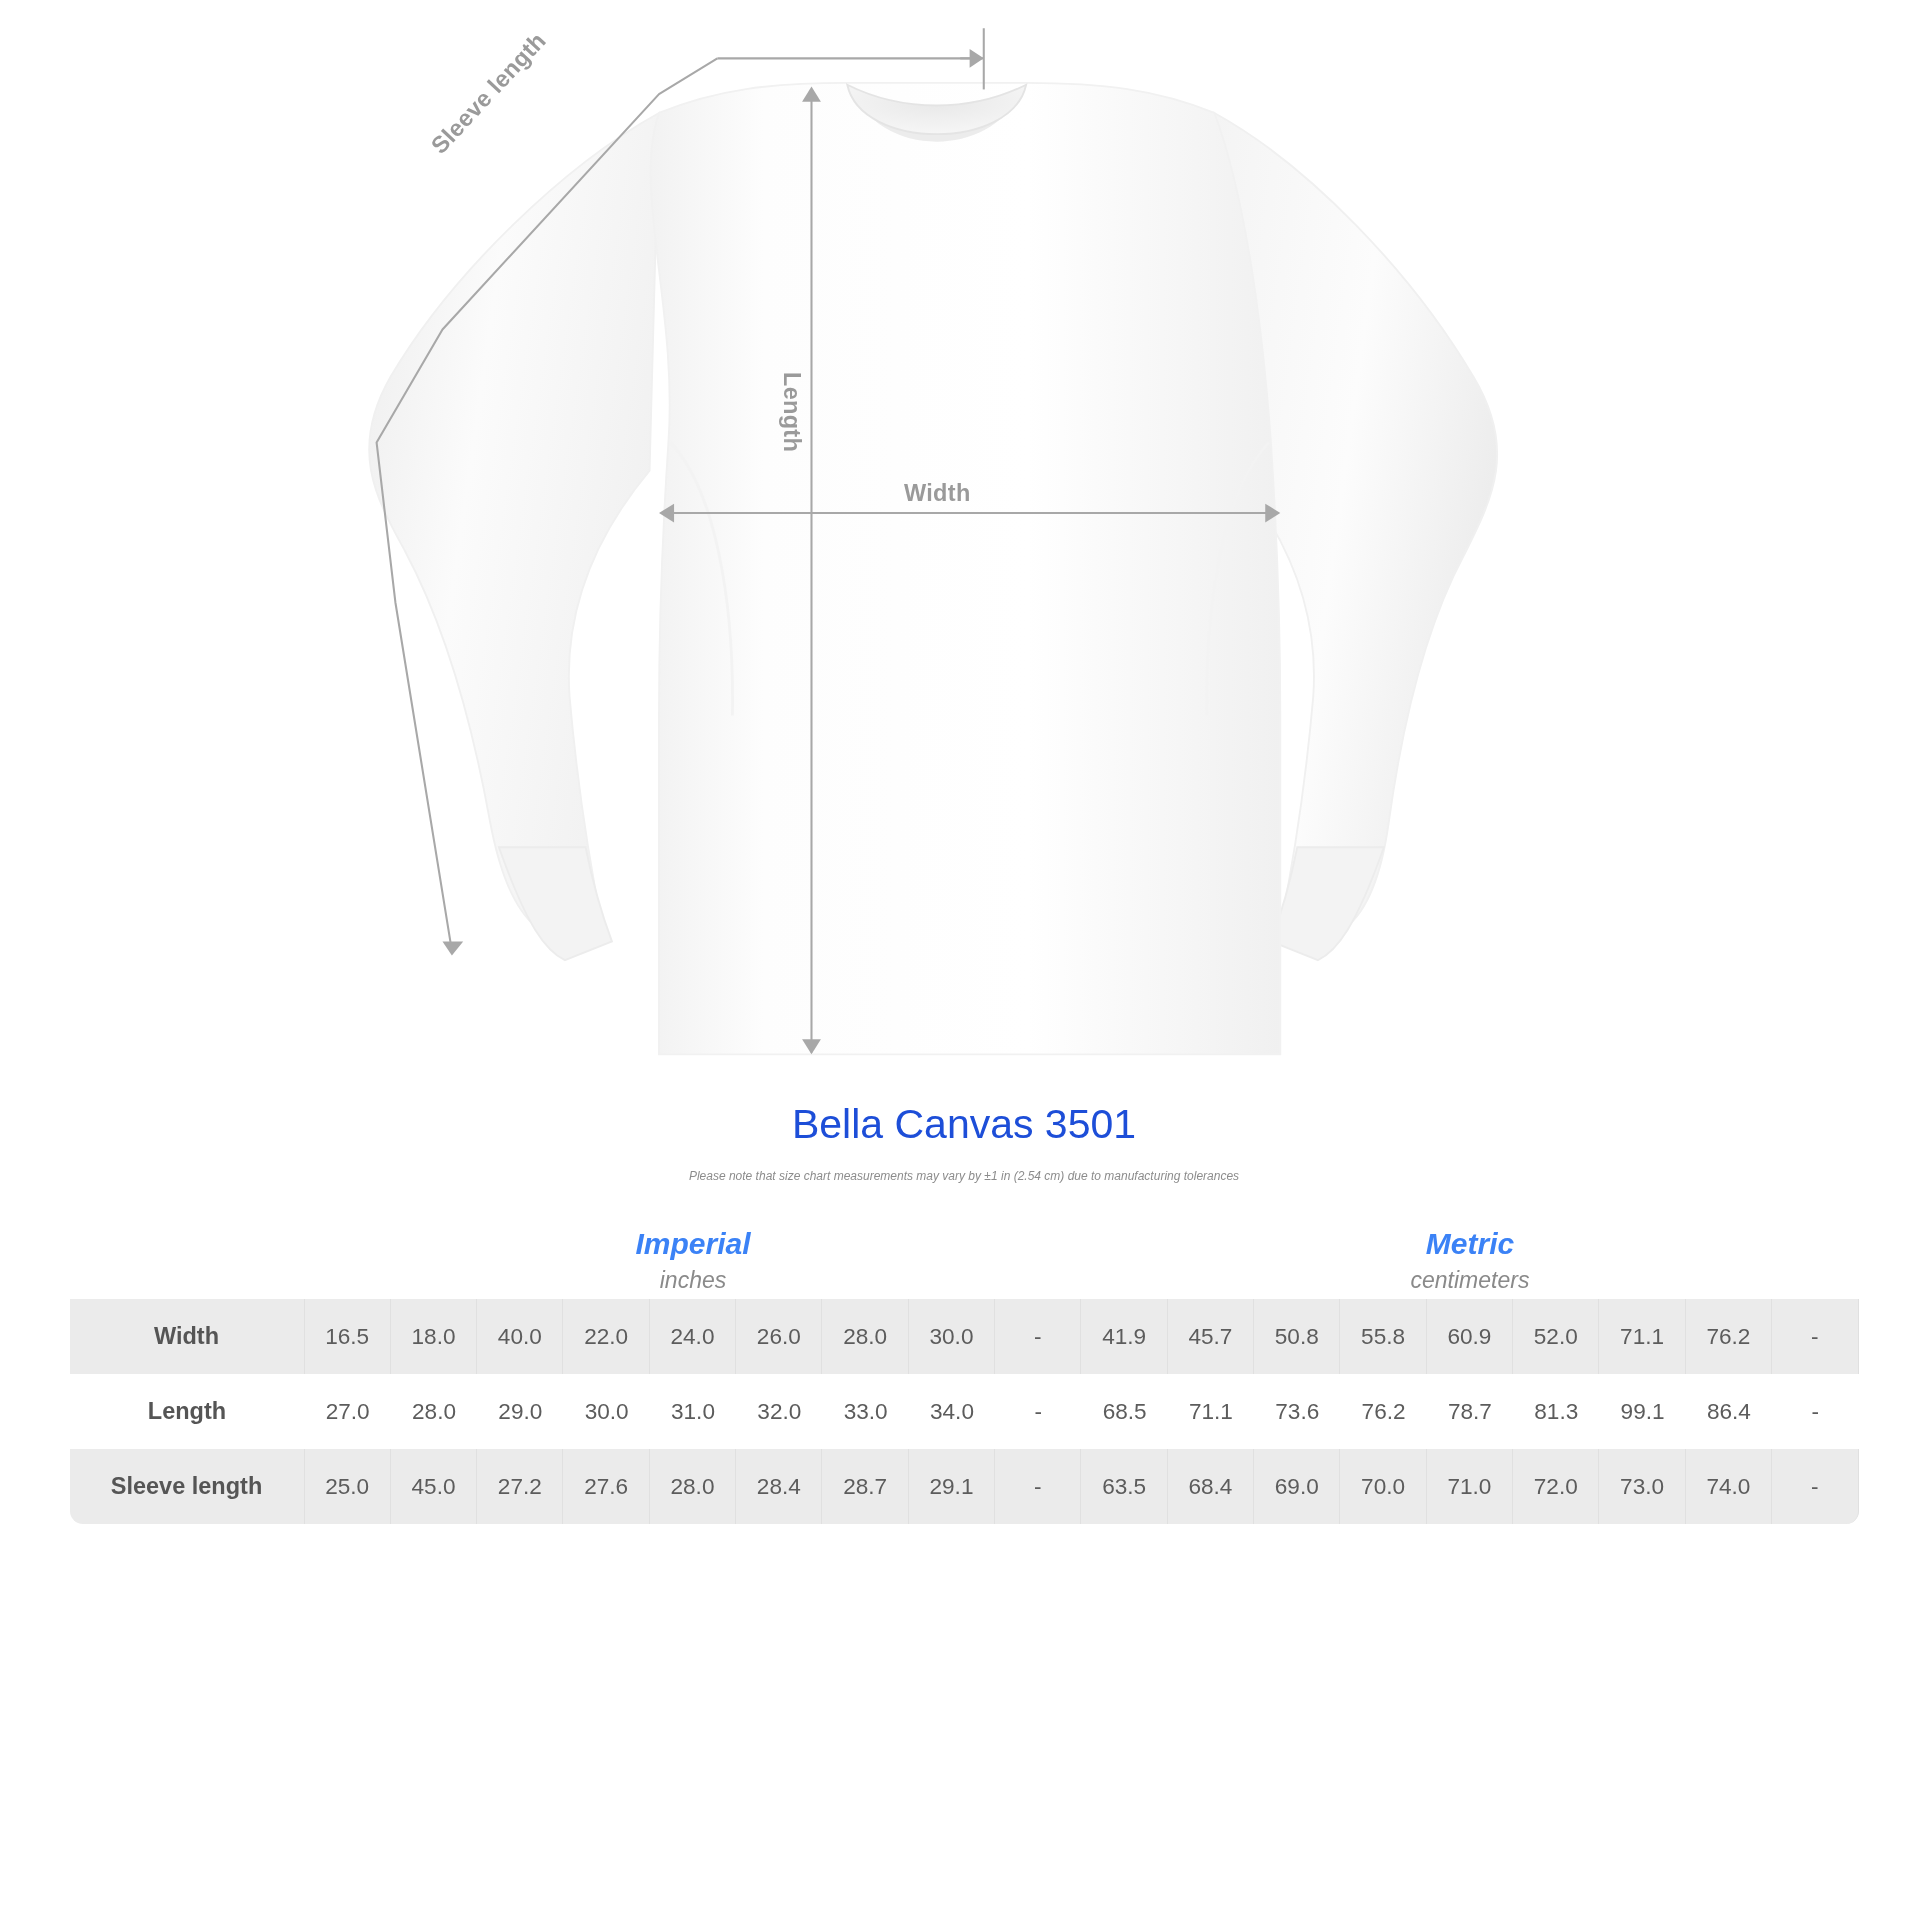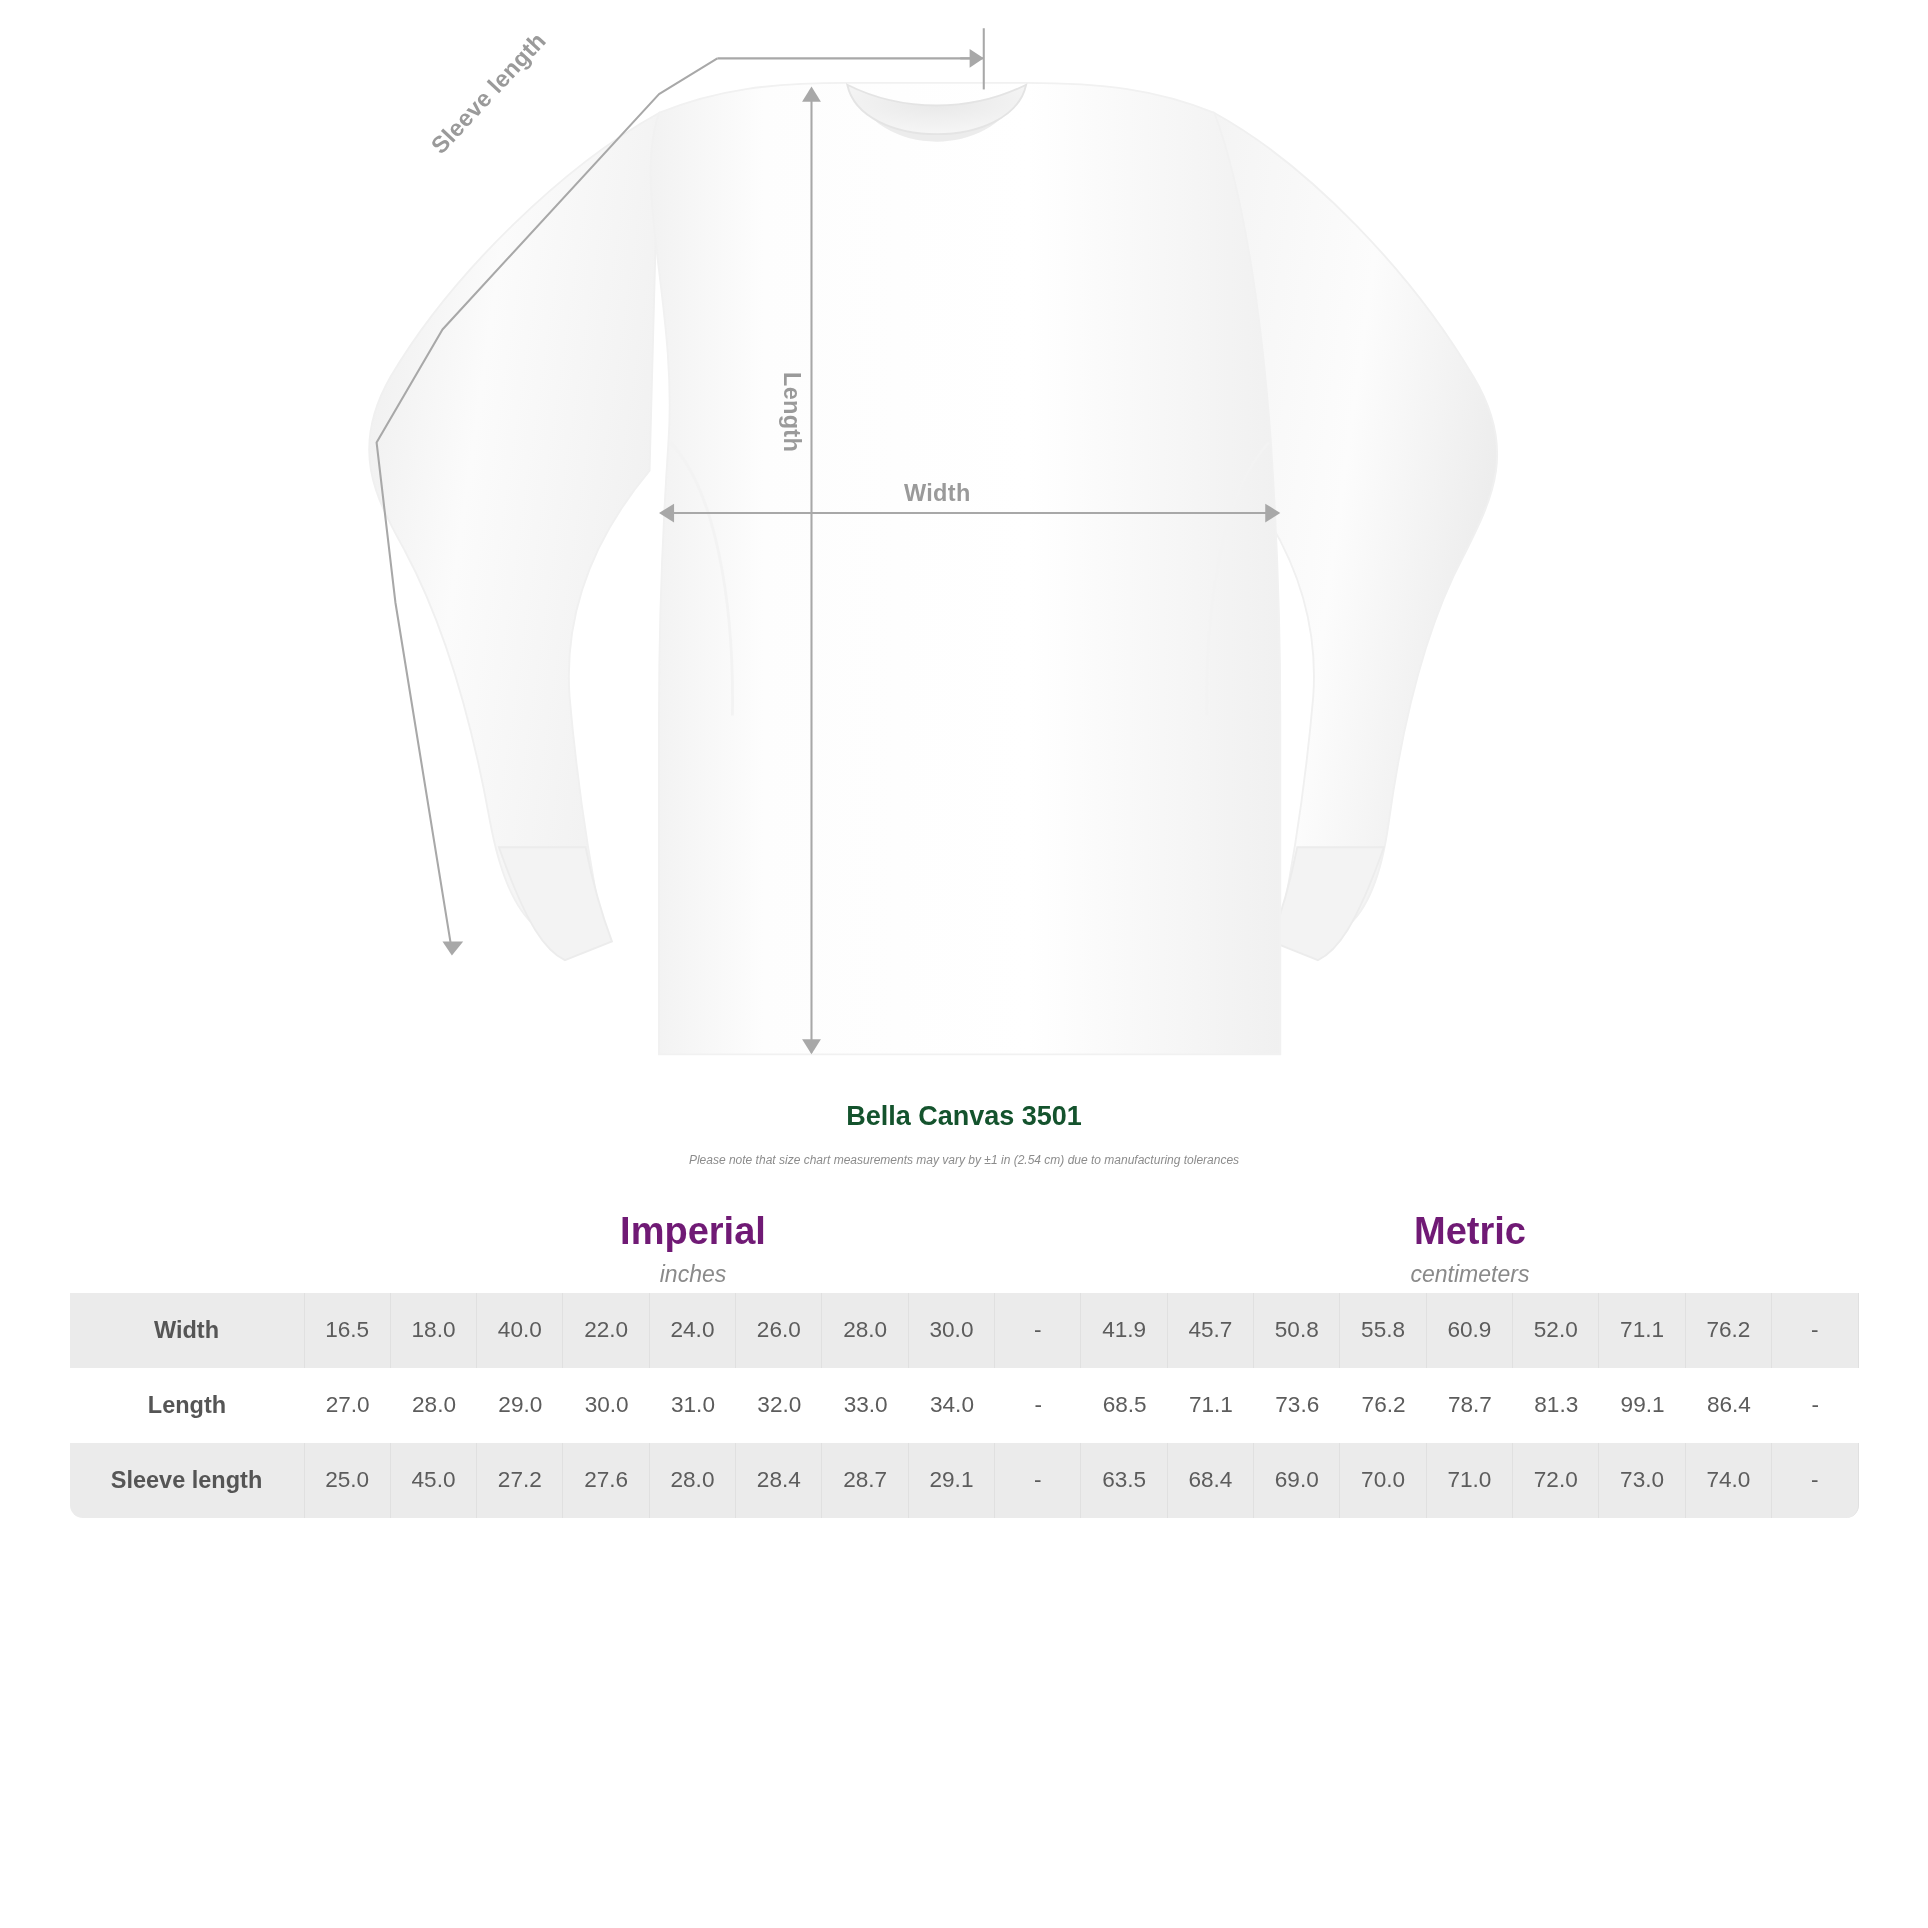--- a/index.html
+++ b/index.html
@@ -55,23 +55,23 @@
     left: 904px;
     top: 480px;
   }
 
   
   .title-block {
     text-align: center;
     margin-top: 9.4px;
   }
   .chart-title {
-    font-size: 27px;
-    font-weight: bold;
-    color: #14532d;
+    font-size: 41px;
+    font-weight: normal;
+    color: #1d4ed8;
     margin: 0;
   }
   .chart-note {
     font-size: 12px;
     font-style: italic;
     color: #8c8c8c;
     margin-top: 21px;
   }
 
   
@@ -102,23 +102,24 @@
   }
   .sys-row td.first {
     border-top-left-radius: 13px;
     border-bottom-left-radius: 0;
   }
   .sys-row td.last {
     border-top-right-radius: 13px;
     text-align: center;
   }
   .sys-name {
-    font-size: 38px;
-    font-weight: bold;
-    color: #701a75;
+    font-size: 30px;
+    font-weight: bold;
+    font-style: italic;
+    color: #3b82f6;
     line-height: 1.25;
   }
   .sys-unit {
     font-size: 23px;
     font-style: italic;
     color: #8a8a8a;
     line-height: 1.6;
   }
   
   .size-row td {

